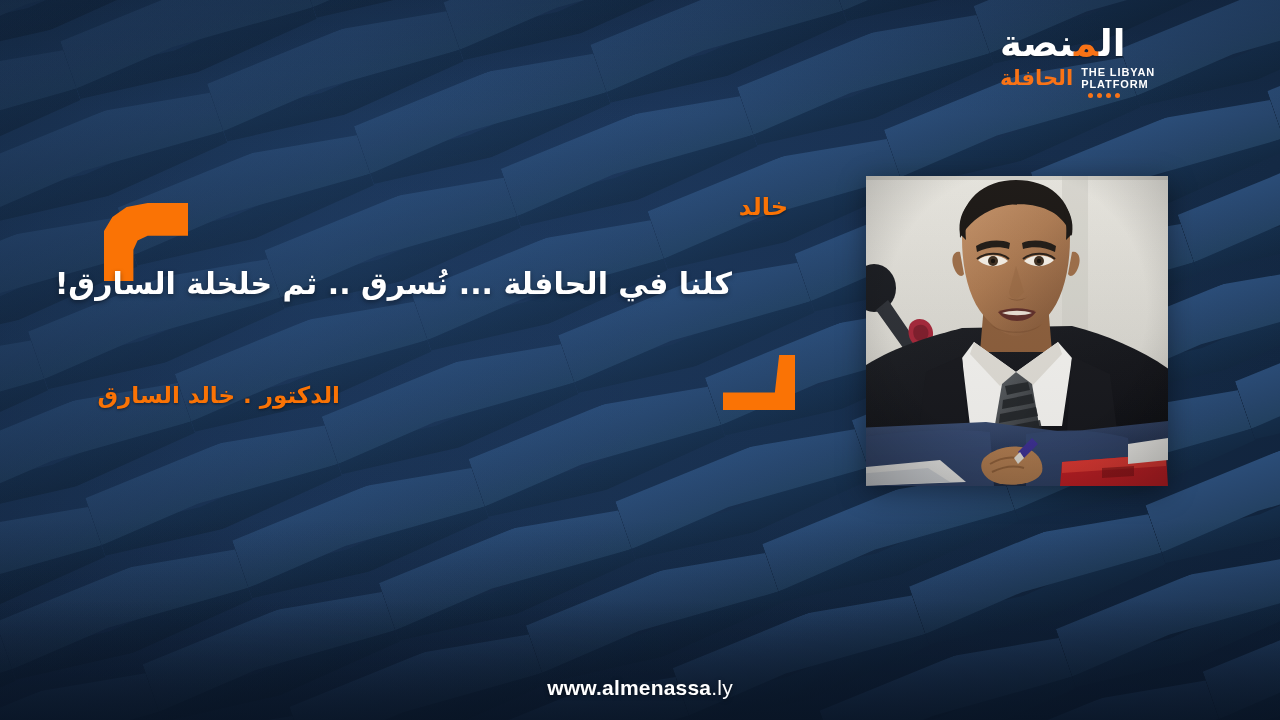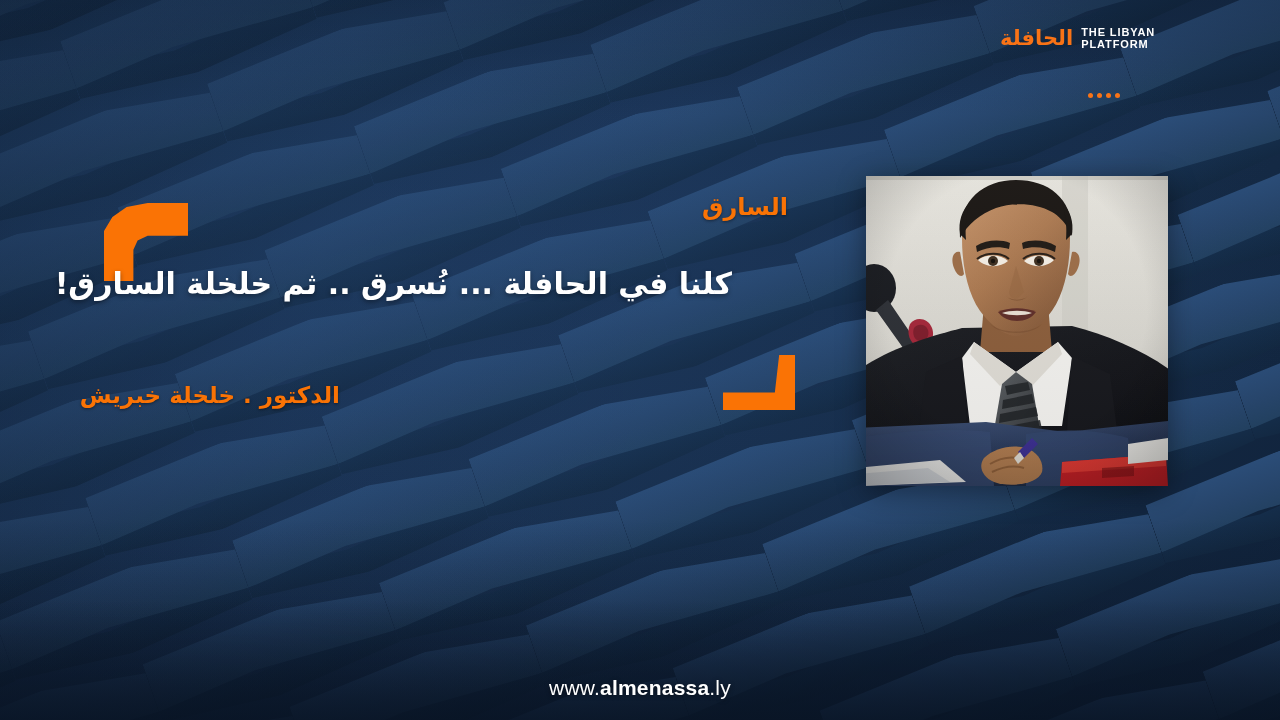--- a/index.html
+++ b/index.html
@@ -266,21 +266,21 @@
     position: absolute;
     left: 0; right: 0;
     bottom: 20px;
     text-align: center;
     color: #ffffff;
     font-size: 21px;
     letter-spacing: .2px;
     font-family: "Liberation Sans", sans-serif;
     text-shadow: 0 1px 4px rgba(0,0,0,.5);
   }
-  .website .w-pre { font-weight: normal; }
+  .website .w-pre { font-weight: bold; }
   .website .w-name { font-weight: bold; }
   .website .w-tld  { font-weight: normal; }
 </style>
 </head>
 <body>
 
 <div class="canvas">
 
   <div class="bg-base"></div>
 
@@ -565,20 +565,23 @@
           <div class="face-top"></div>
         </div>
       </div>
       <div class="chev-row" style="top: 1320px; position: absolute;"></div>
     </div>
 
   <div class="bg-left-shade"></div>
   <div class="bg-vignette"></div>
 
   <div class="logo">
+    <div class="logo-top">
+      <span class="logo-word-main"><span>ال</span><span class="accent">م</span><span>نصة</span></span>
+    </div>
     <div class="logo-bottom">
       <div class="logo-en">
         <div>THE LIBYAN</div>
         <div>PLATFORM</div>
       </div>
       <span class="logo-word-sub">الحافلة</span>
     </div>
     <div class="logo-dots">
       <i></i>
       <i></i>
@@ -588,28 +591,28 @@
   </div>
 
   <div class="qmark-open">
     <div class="stroke"></div>
   </div>
 
   <div class="qmark-close">
     <div class="stroke"></div>
   </div>
 
-  <div class="kicker">السارق</div>
+  <div class="kicker">خالد</div>
 
   <div class="quote">
     <span class="quote-inner">كلنا في الحافلة ... نُسرق .. ثم خلخلة السارق!</span>
   </div>
 
   <div class="author">
-    <span class="author-inner">الدكتور . خلخلة خبريش</span>
+    <span class="author-inner">الدكتور . خالد السارق</span>
   </div>
 
   <div class="photo">
     <svg viewBox="0 0 302 310" preserveAspectRatio="xMidYMid slice">
       <defs>
         <linearGradient id="wallG" x1="0" y1="0" x2="0" y2="1">
           <stop offset="0%" stop-color="#e3e1da"></stop>
           <stop offset="55%" stop-color="#d8d6cf"></stop>
           <stop offset="100%" stop-color="#c9c7c0"></stop>
         </linearGradient>

